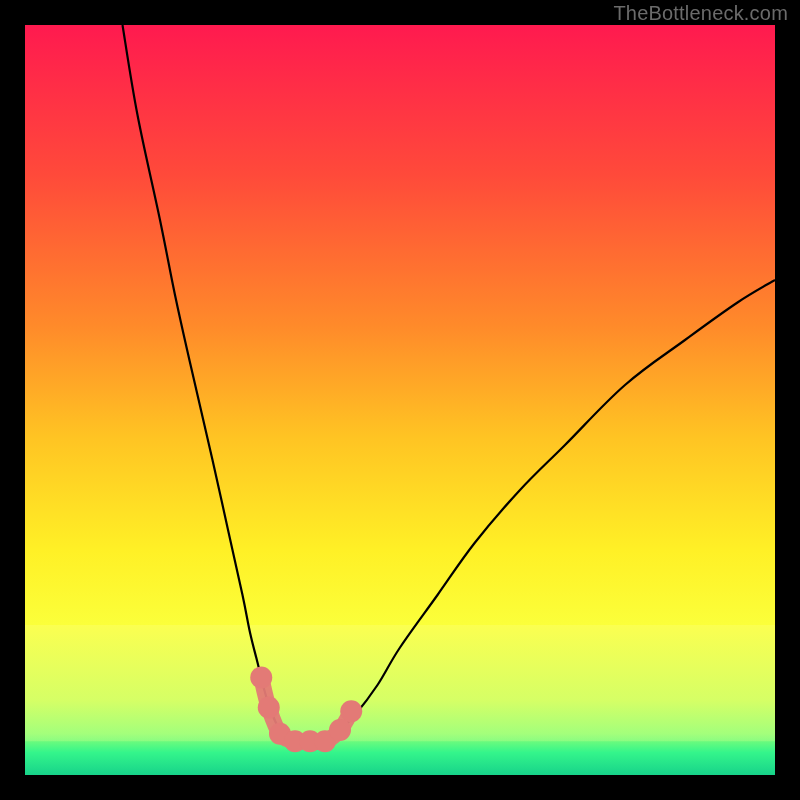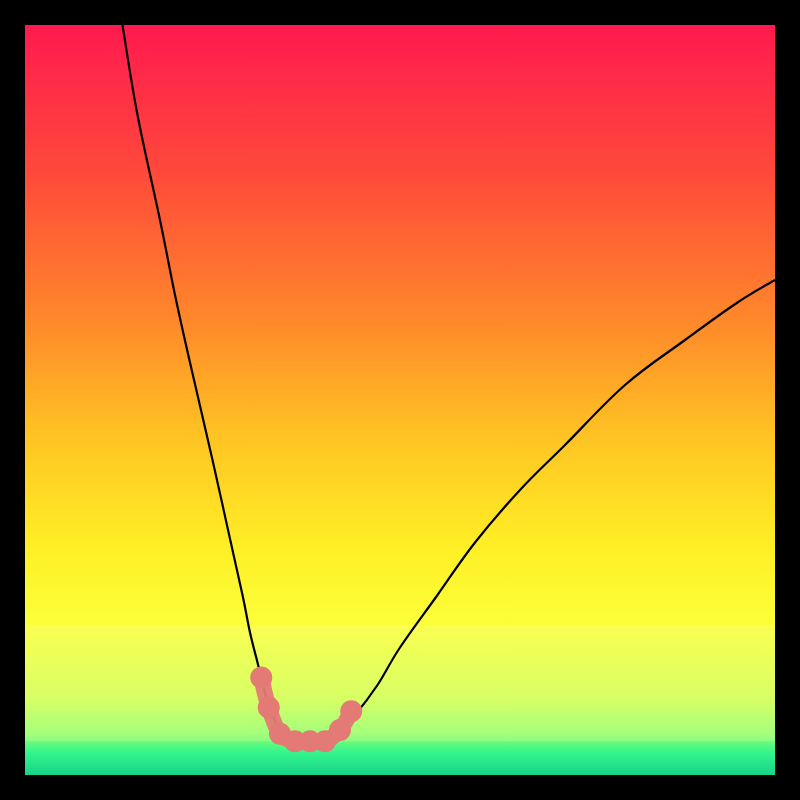--- a/index.html
+++ b/index.html
@@ -38,20 +38,21 @@
   }
   svg {
     display: block;
   }
 </style>
 </head>
 <body>
 
 <div class="frame">
 
+  <div class="watermark">TheBottleneck.com</div>
 
   <div class="plot">
     <svg id="chart-svg" width="750" height="750" viewBox="0 0 750 750">
       <defs>
         <linearGradient id="bg-grad" x1="0" y1="0" x2="0" y2="1">
             <stop offset="0%" stop-color="#ff1a4f"></stop>
             <stop offset="20%" stop-color="#ff4a3a"></stop>
             <stop offset="40%" stop-color="#ff8a2a"></stop>
             <stop offset="55.00000000000001%" stop-color="#ffc423"></stop>
             <stop offset="70%" stop-color="#fff026"></stop>

